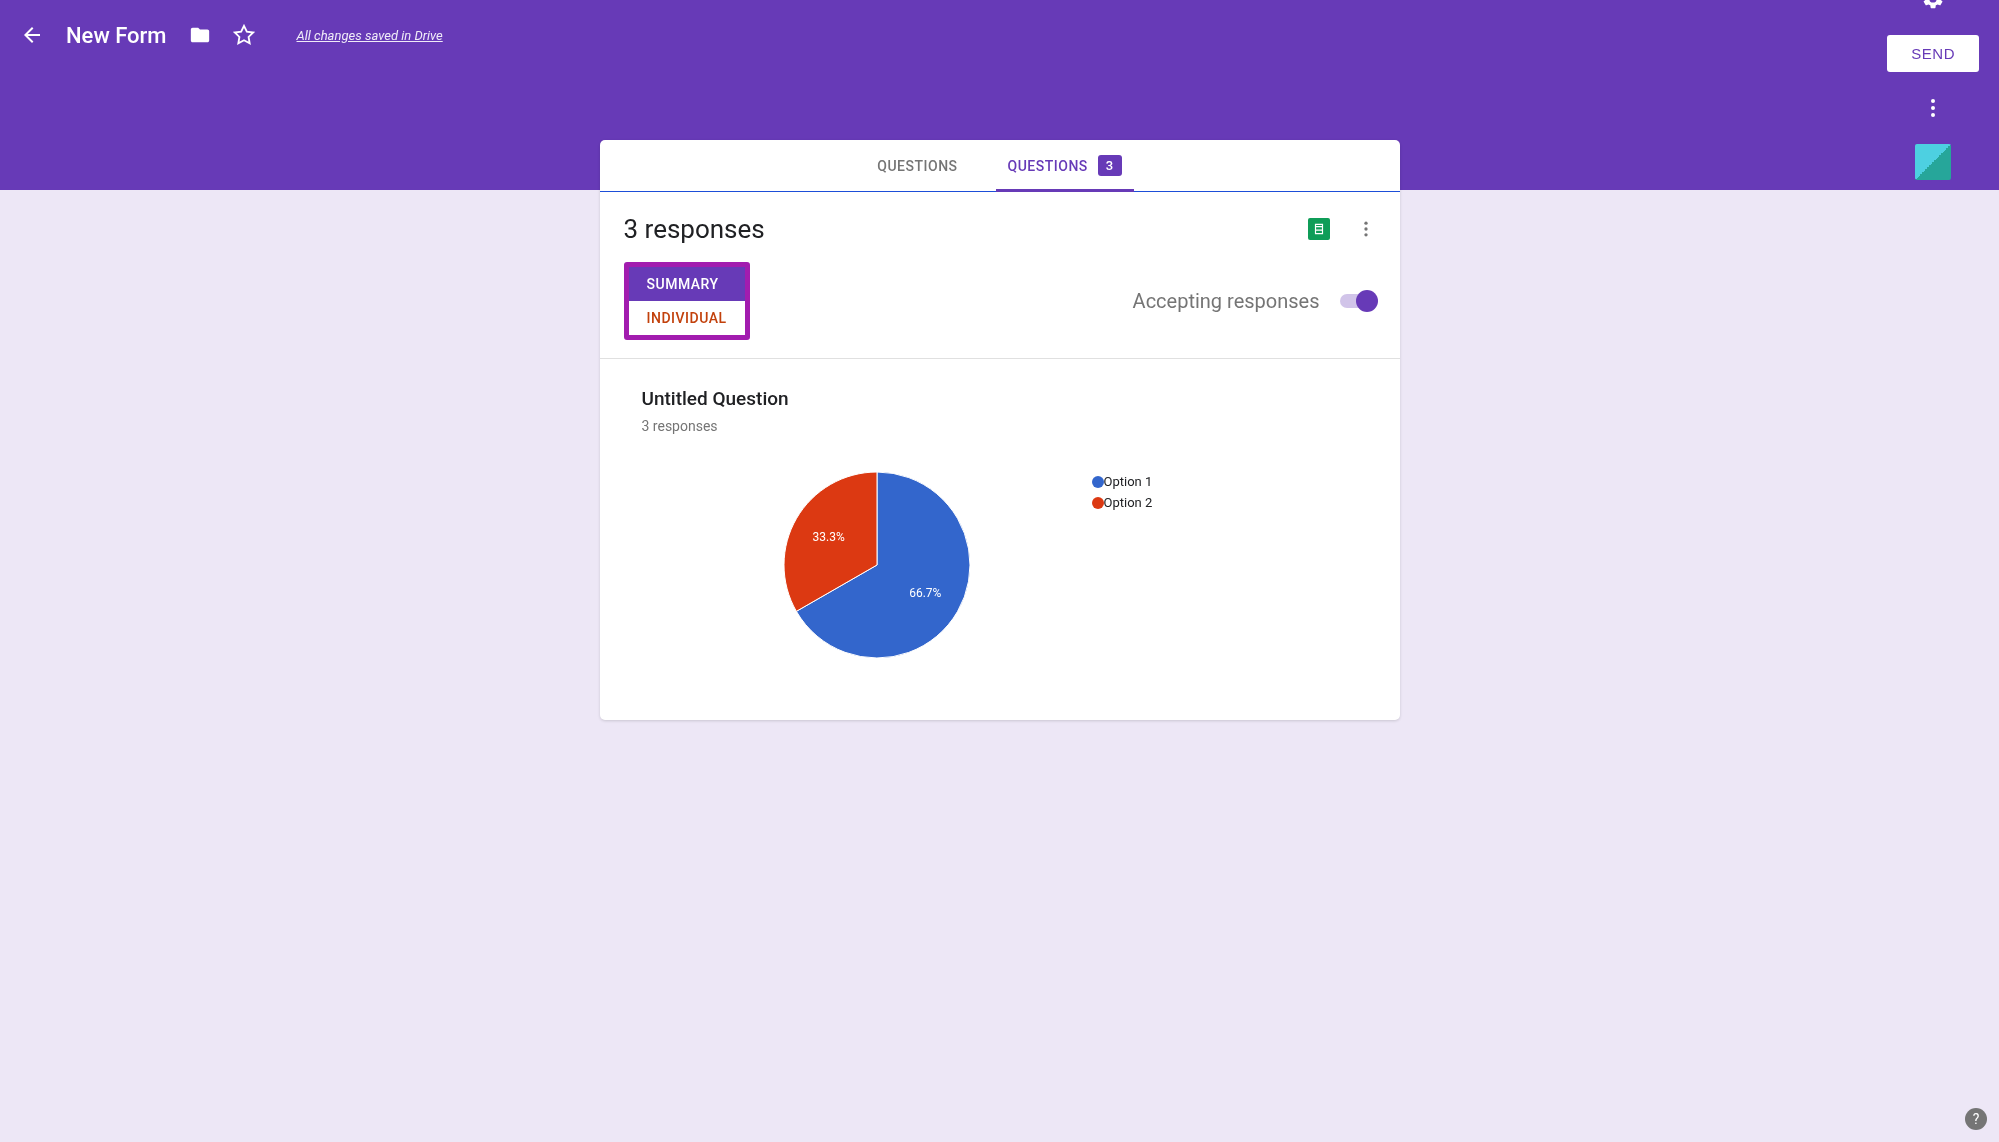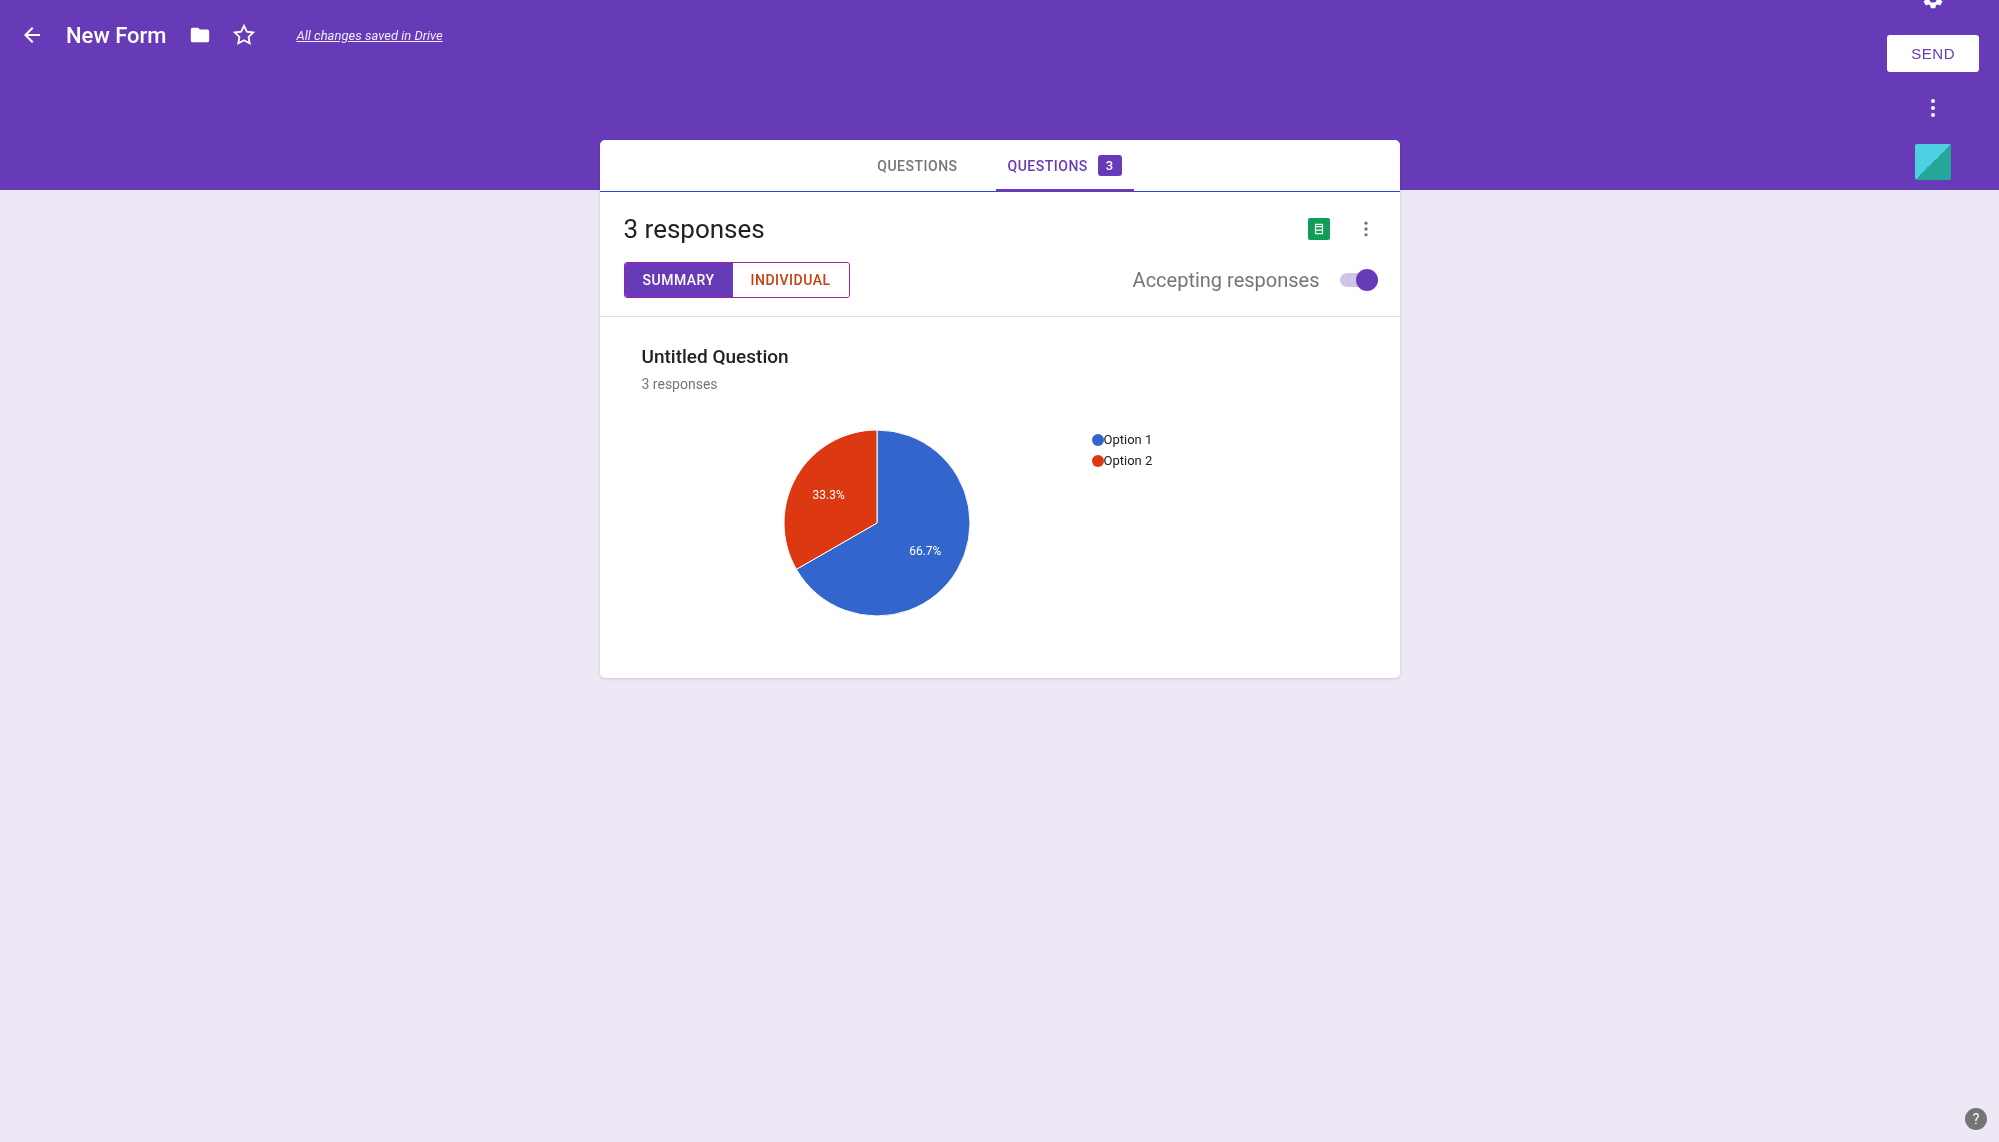--- a/index.html
+++ b/index.html
@@ -93,21 +93,21 @@
       flex-direction: column;
       gap: 18px;
       border-bottom: 1px solid #e0e0e0;
     }
     .resp-title-row { display: flex; align-items: center; }
     .resp-title { font-size: 26px; font-weight: 400; color: #202124; flex: 1; }
     .sheets-icon { width: 22px; height: 22px; background: #0f9d58; border-radius: 2px; display: inline-flex; align-items: center; justify-content: center; margin-right: 26px; cursor: pointer; }
     .sheets-icon svg { fill: #fff; }
     
     .sub-row { display: flex; align-items: center; }
-    .seg-btns { display: flex; border: 1px solid #a21caf; border-radius: 3px; overflow: hidden; }
+    .seg-btns { display: flex; border: 5px solid #a21caf; border-radius: 3px; overflow: hidden; flex-direction: column; }
     .seg {
       padding: 9px 18px;
       font-size: 14px;
       font-weight: 500;
       letter-spacing: 0.5px;
       cursor: pointer;
       background: #fff;
       color: #c2410c;
     }
     .seg.active { background: #673ab7; color: #fff; }

